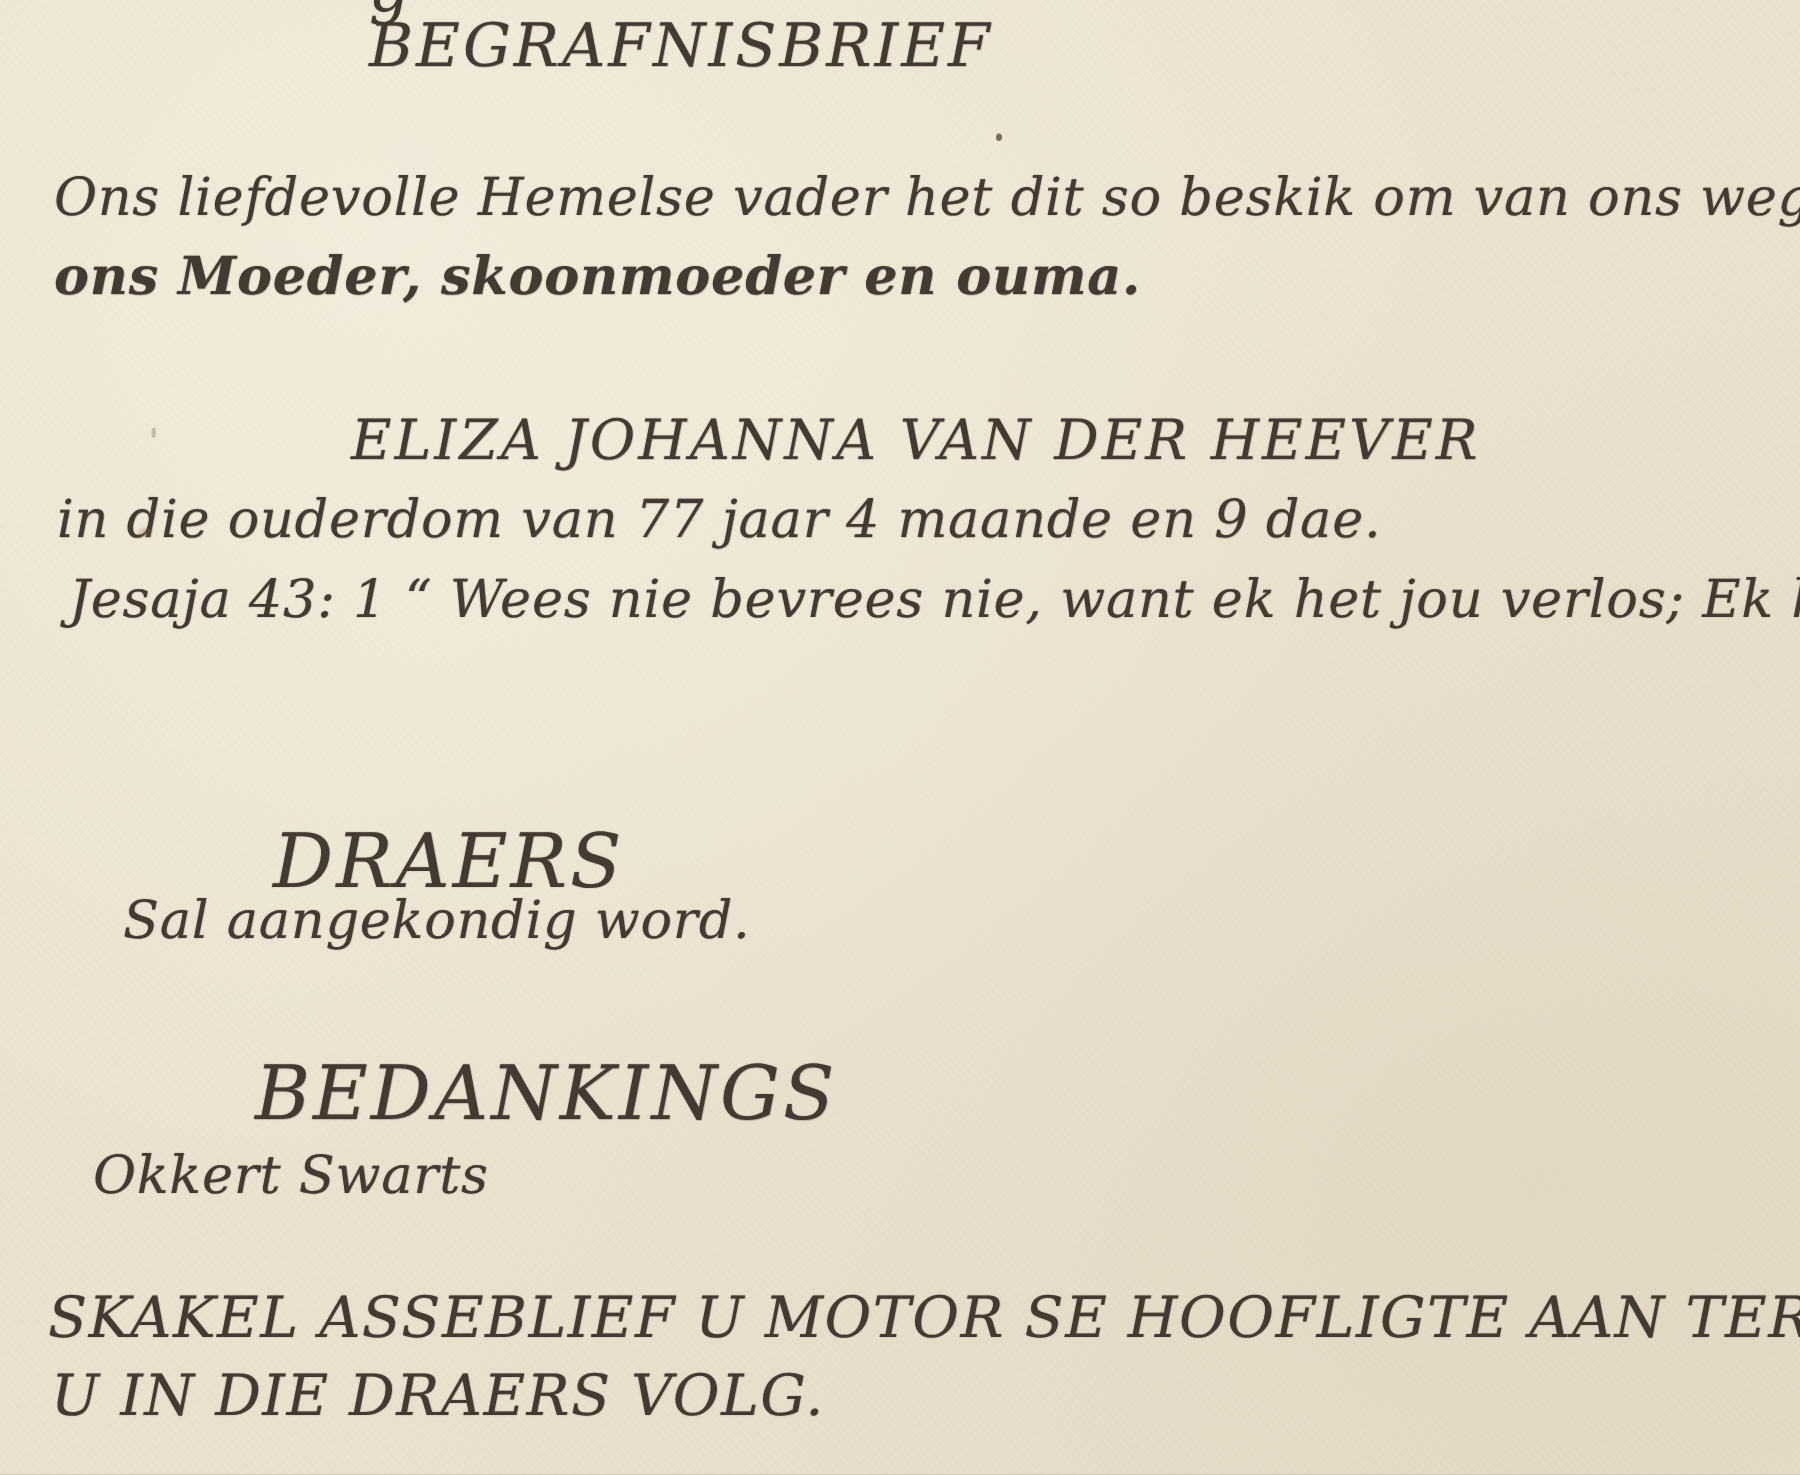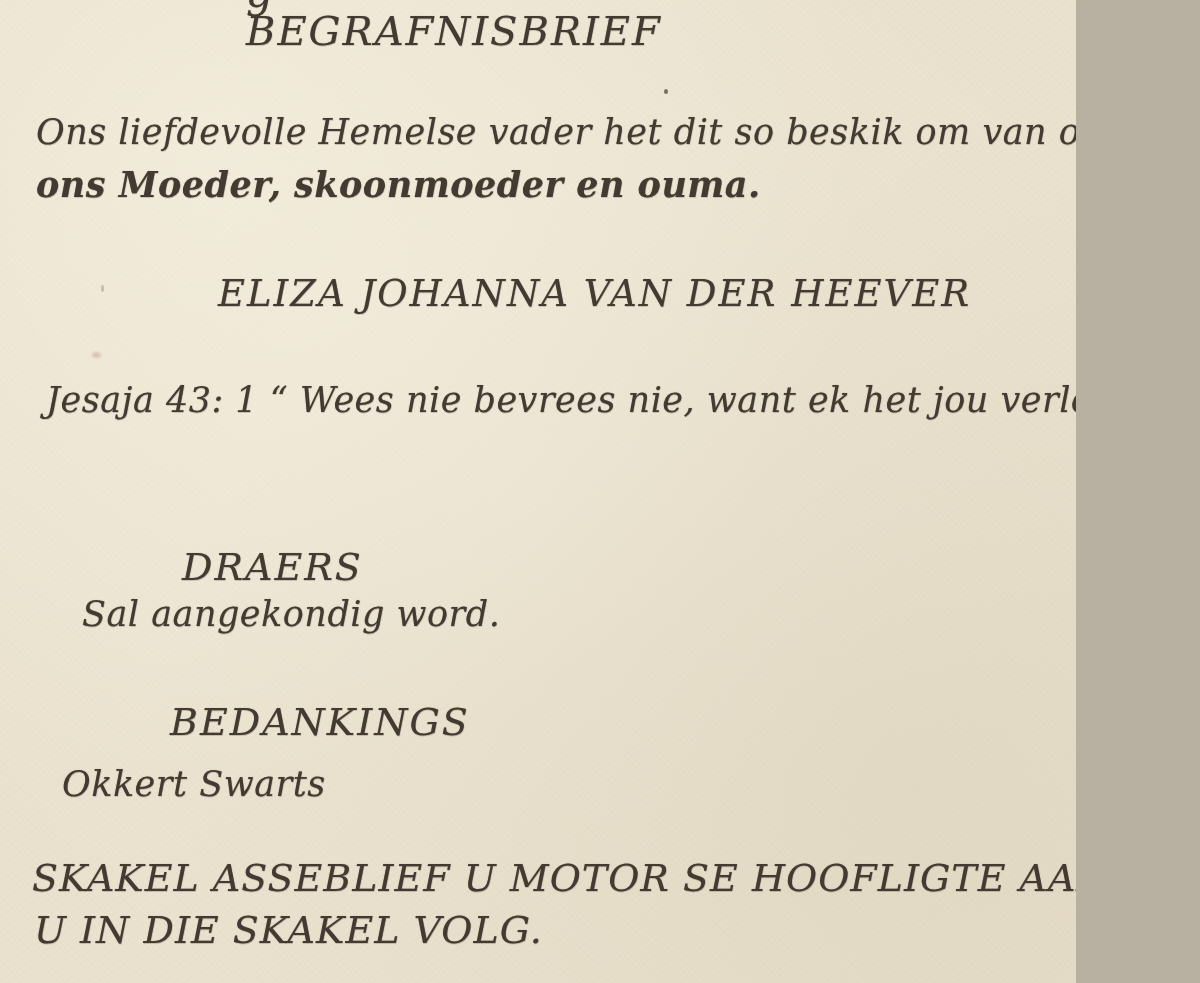--- a/index.html
+++ b/index.html
@@ -2,49 +2,49 @@
 <html><head>
 <meta charset="utf-8">
 <style>
   html, body {
     margin: 0;
     padding: 0;
     background: #b8b0a0;
   }
   .page {
     position: relative;
-    width: 1076px;
+    width: 1200px;
     height: 983px;
     overflow: hidden;
     background-color: #ece4d1;
     background-image:
       radial-gradient(ellipse at 20% 15%, rgba(255,252,240,0.35), rgba(255,252,240,0) 55%),
       radial-gradient(ellipse at 85% 80%, rgba(205,193,168,0.30), rgba(205,193,168,0) 60%),
       radial-gradient(ellipse at 50% 50%, rgba(240,233,216,0.5), rgba(226,216,195,0.25) 90%),
       repeating-linear-gradient(47deg, rgba(210,200,178,0.08) 0px, rgba(255,252,242,0.07) 2px, rgba(210,200,178,0.08) 4px),
       repeating-linear-gradient(-33deg, rgba(214,204,182,0.07) 0px, rgba(250,246,234,0.06) 3px, rgba(214,204,182,0.07) 6px);
     font-family: "DejaVu Serif", "Liberation Serif", serif;
     font-style: italic;
     color: #433a31;
   }
   .line {
     position: absolute;
     white-space: nowrap;
     text-shadow: 0 0 1px rgba(70,58,44,0.45), 0.5px 0.5px 0 rgba(70,58,44,0.18);
     letter-spacing: 0.5px;
   }
   .body-text   { font-size: 35px; }
-  .heading     { font-size: 38px; letter-spacing: 2px; }
+  .heading     { font-size: 50px; letter-spacing: 2px; }
   .title-text  { font-size: 40px; letter-spacing: 2px; }
   .notice-text { font-size: 38px; letter-spacing: 1px; }
 
   .t-title    { top: 8px;   left: 246px; }
   .t-intro1   { top: 112px; left: 36px; }
   .t-intro2   { top: 164px; left: 36px; font-weight: bold; }
-  .t-name     { top: 272px; left: 218px; font-size: 37px; letter-spacing: 2px; }
+  .t-name     { top: 272px; left: 234px; font-size: 37px; letter-spacing: 2px; }
   .t-age      { top: 327px; left: 38px; }
   .t-scrip1   { top: 380px; left: 46px; }
   .t-scrip2   { top: 428px; left: 50px; }
   .t-draers   { top: 545px; left: 182px; }
   .t-sal      { top: 594px; left: 36px; margin-left: 46px; }
   .t-bedank   { top: 700px; left: 170px; }
   .t-okkert   { top: 764px; left: 62px; }
   .t-notice1  { top: 856px; left: 32px; }
   .t-notice2  { top: 908px; left: 34px; }
 
@@ -84,29 +84,30 @@
 <div class="page">
 
   <span class="cropped-glyph">g</span>
 
   <div class="line title-text t-title">BEGRAFNISBRIEF</div>
 
   <div class="line body-text t-intro1">Ons liefdevolle Hemelse vader het dit so beskik om van ons weg te neem.</div>
   <div class="line body-text t-intro2">ons Moeder, skoonmoeder en ouma.</div>
 
   <div class="line t-name">ELIZA JOHANNA VAN DER HEEVER</div>
+  <div class="line body-text t-age">in die ouderdom van 77 jaar 4 maande en 9 dae.</div>
 
   <div class="line body-text t-scrip1">Jesaja 43: 1 “ Wees nie bevrees nie, want ek het jou verlos; Ek het jou</div>
 
   <div class="line heading t-draers">DRAERS</div>
   <div class="line body-text t-sal">Sal aangekondig word.</div>
 
   <div class="line heading t-bedank">BEDANKINGS</div>
   <div class="line body-text t-okkert">Okkert Swarts</div>
 
   <div class="line notice-text t-notice1">SKAKEL ASSEBLIEF U MOTOR SE HOOFLIGTE AAN TERWYL</div>
-  <div class="line notice-text t-notice2">U IN DIE SKAKEL VOLG.</div>
+  <div class="line notice-text t-notice2">U IN DIE DRAERS VOLG.</div>
 
   <div class="speck speck-1"></div>
   <div class="speck speck-2"></div>
   <div class="speck speck-3"></div>
 
 </div>
 
 </body></html>

